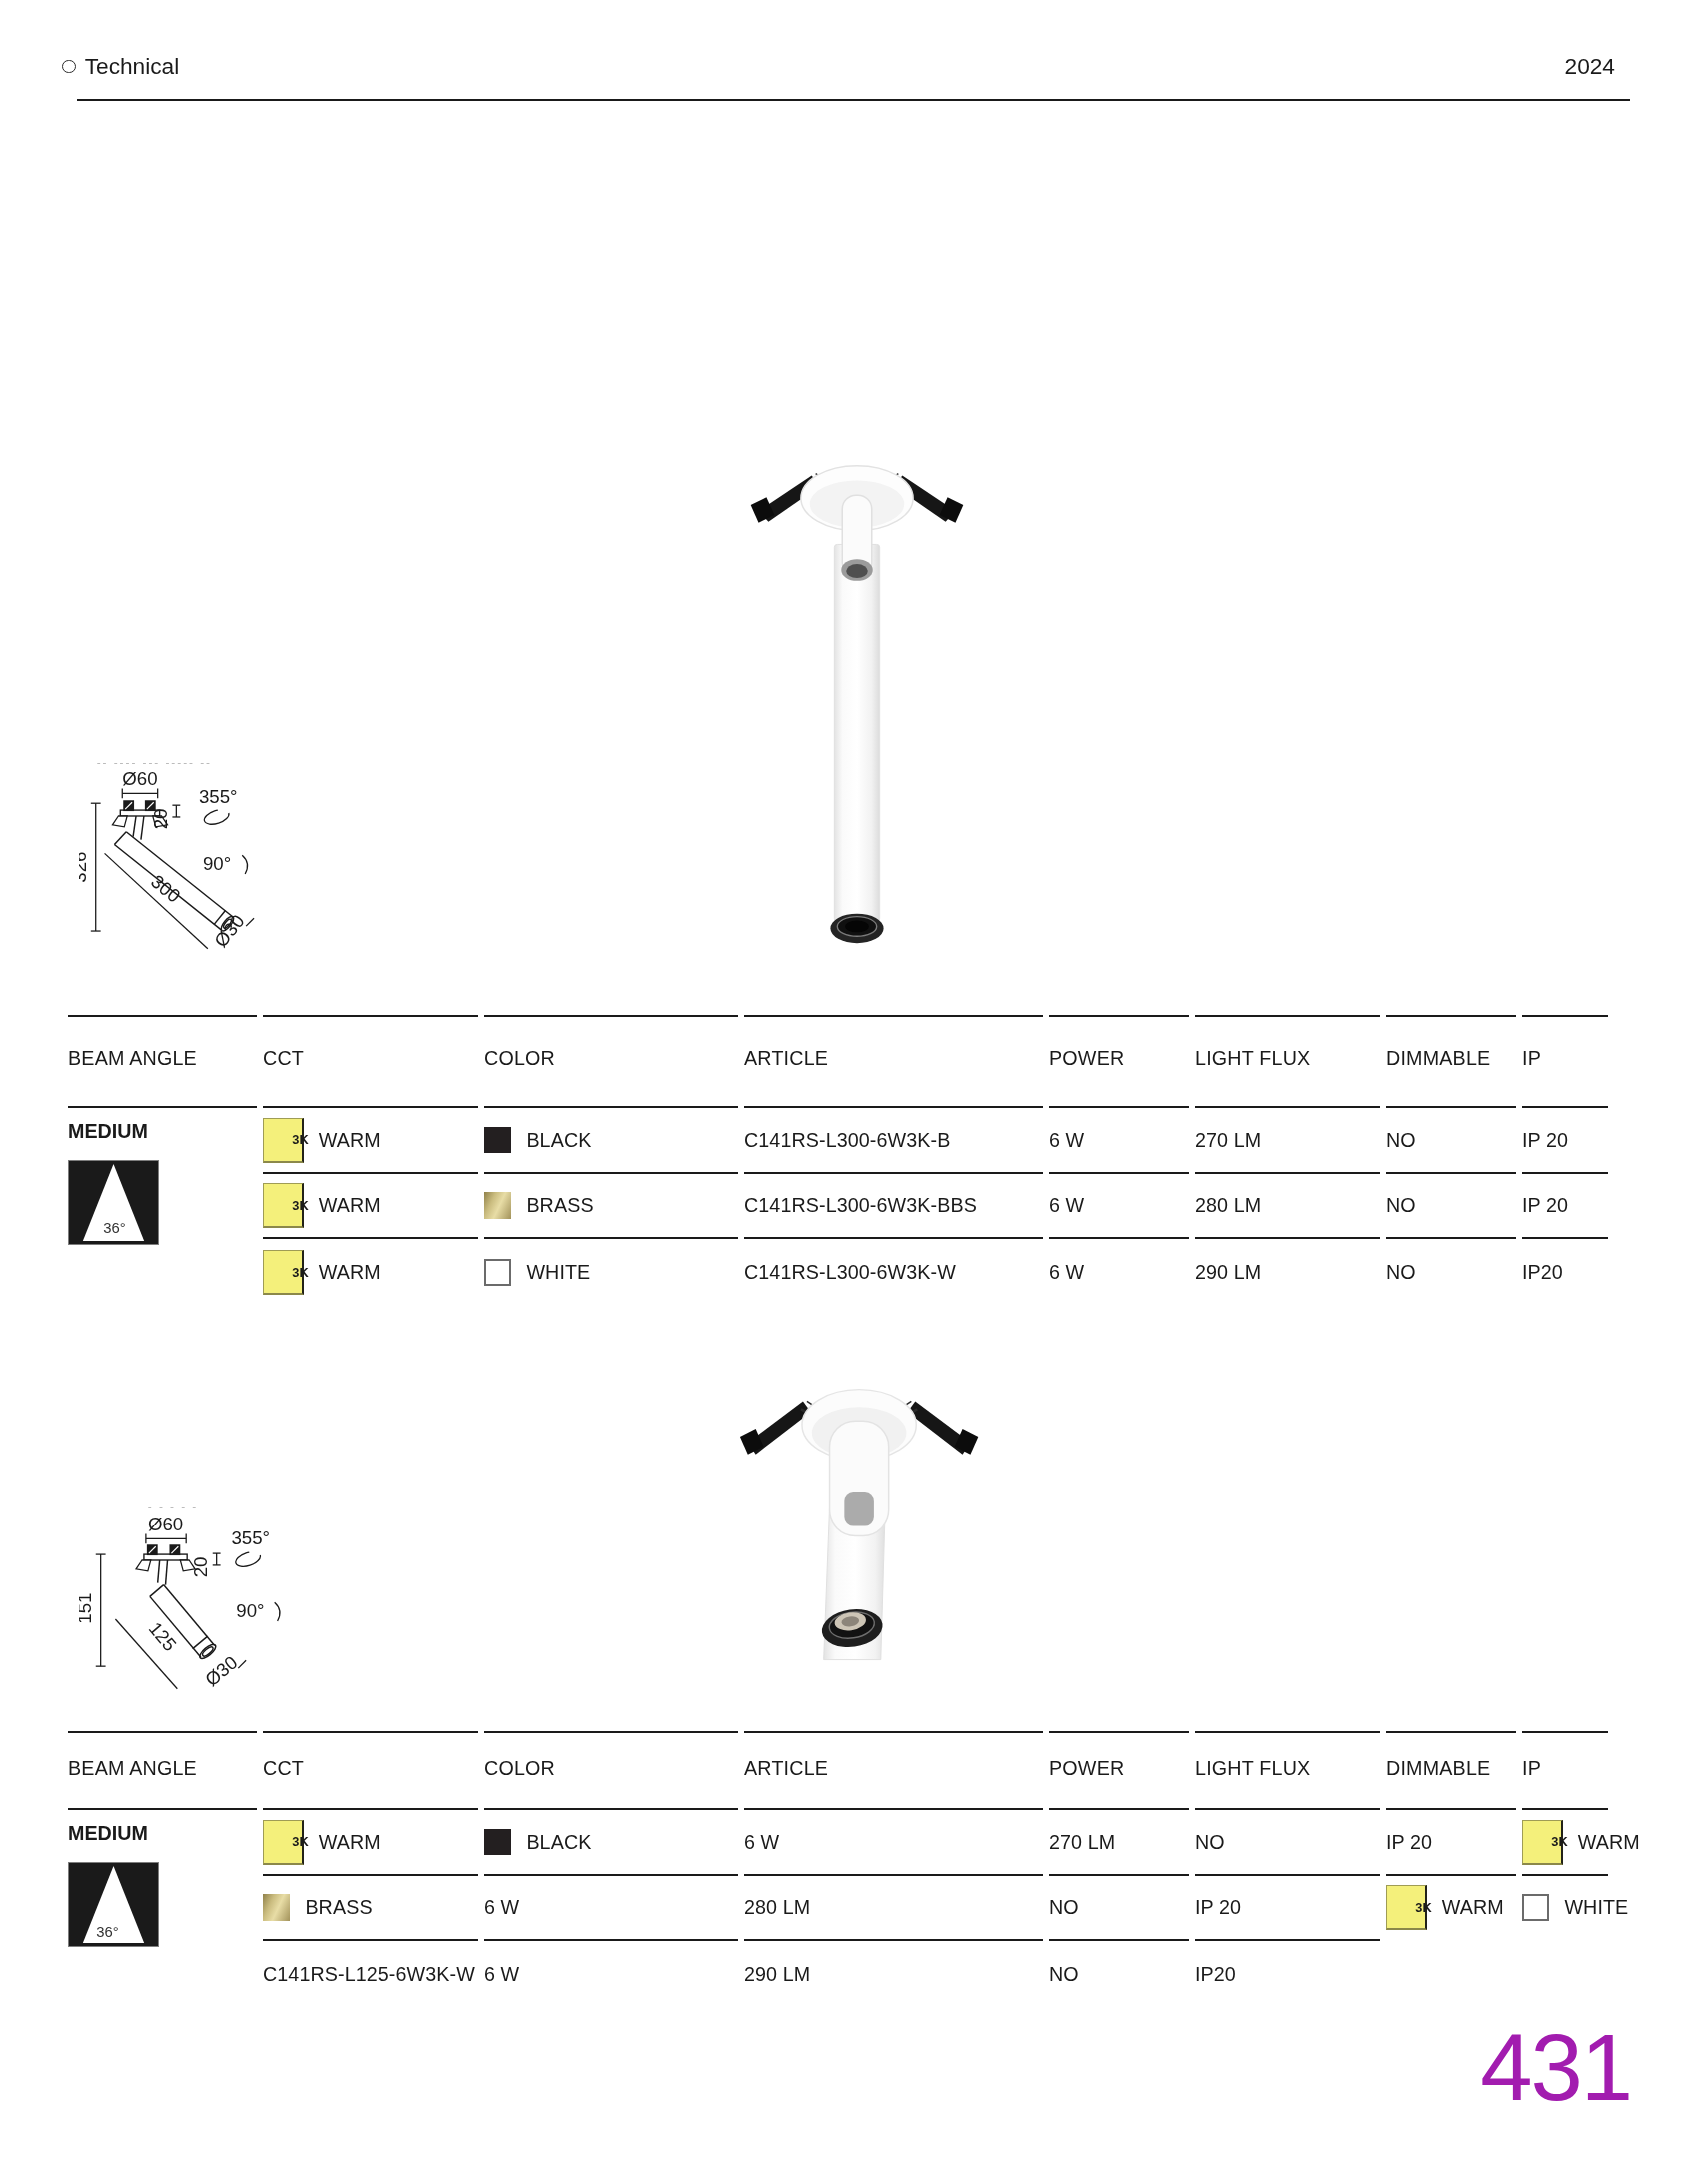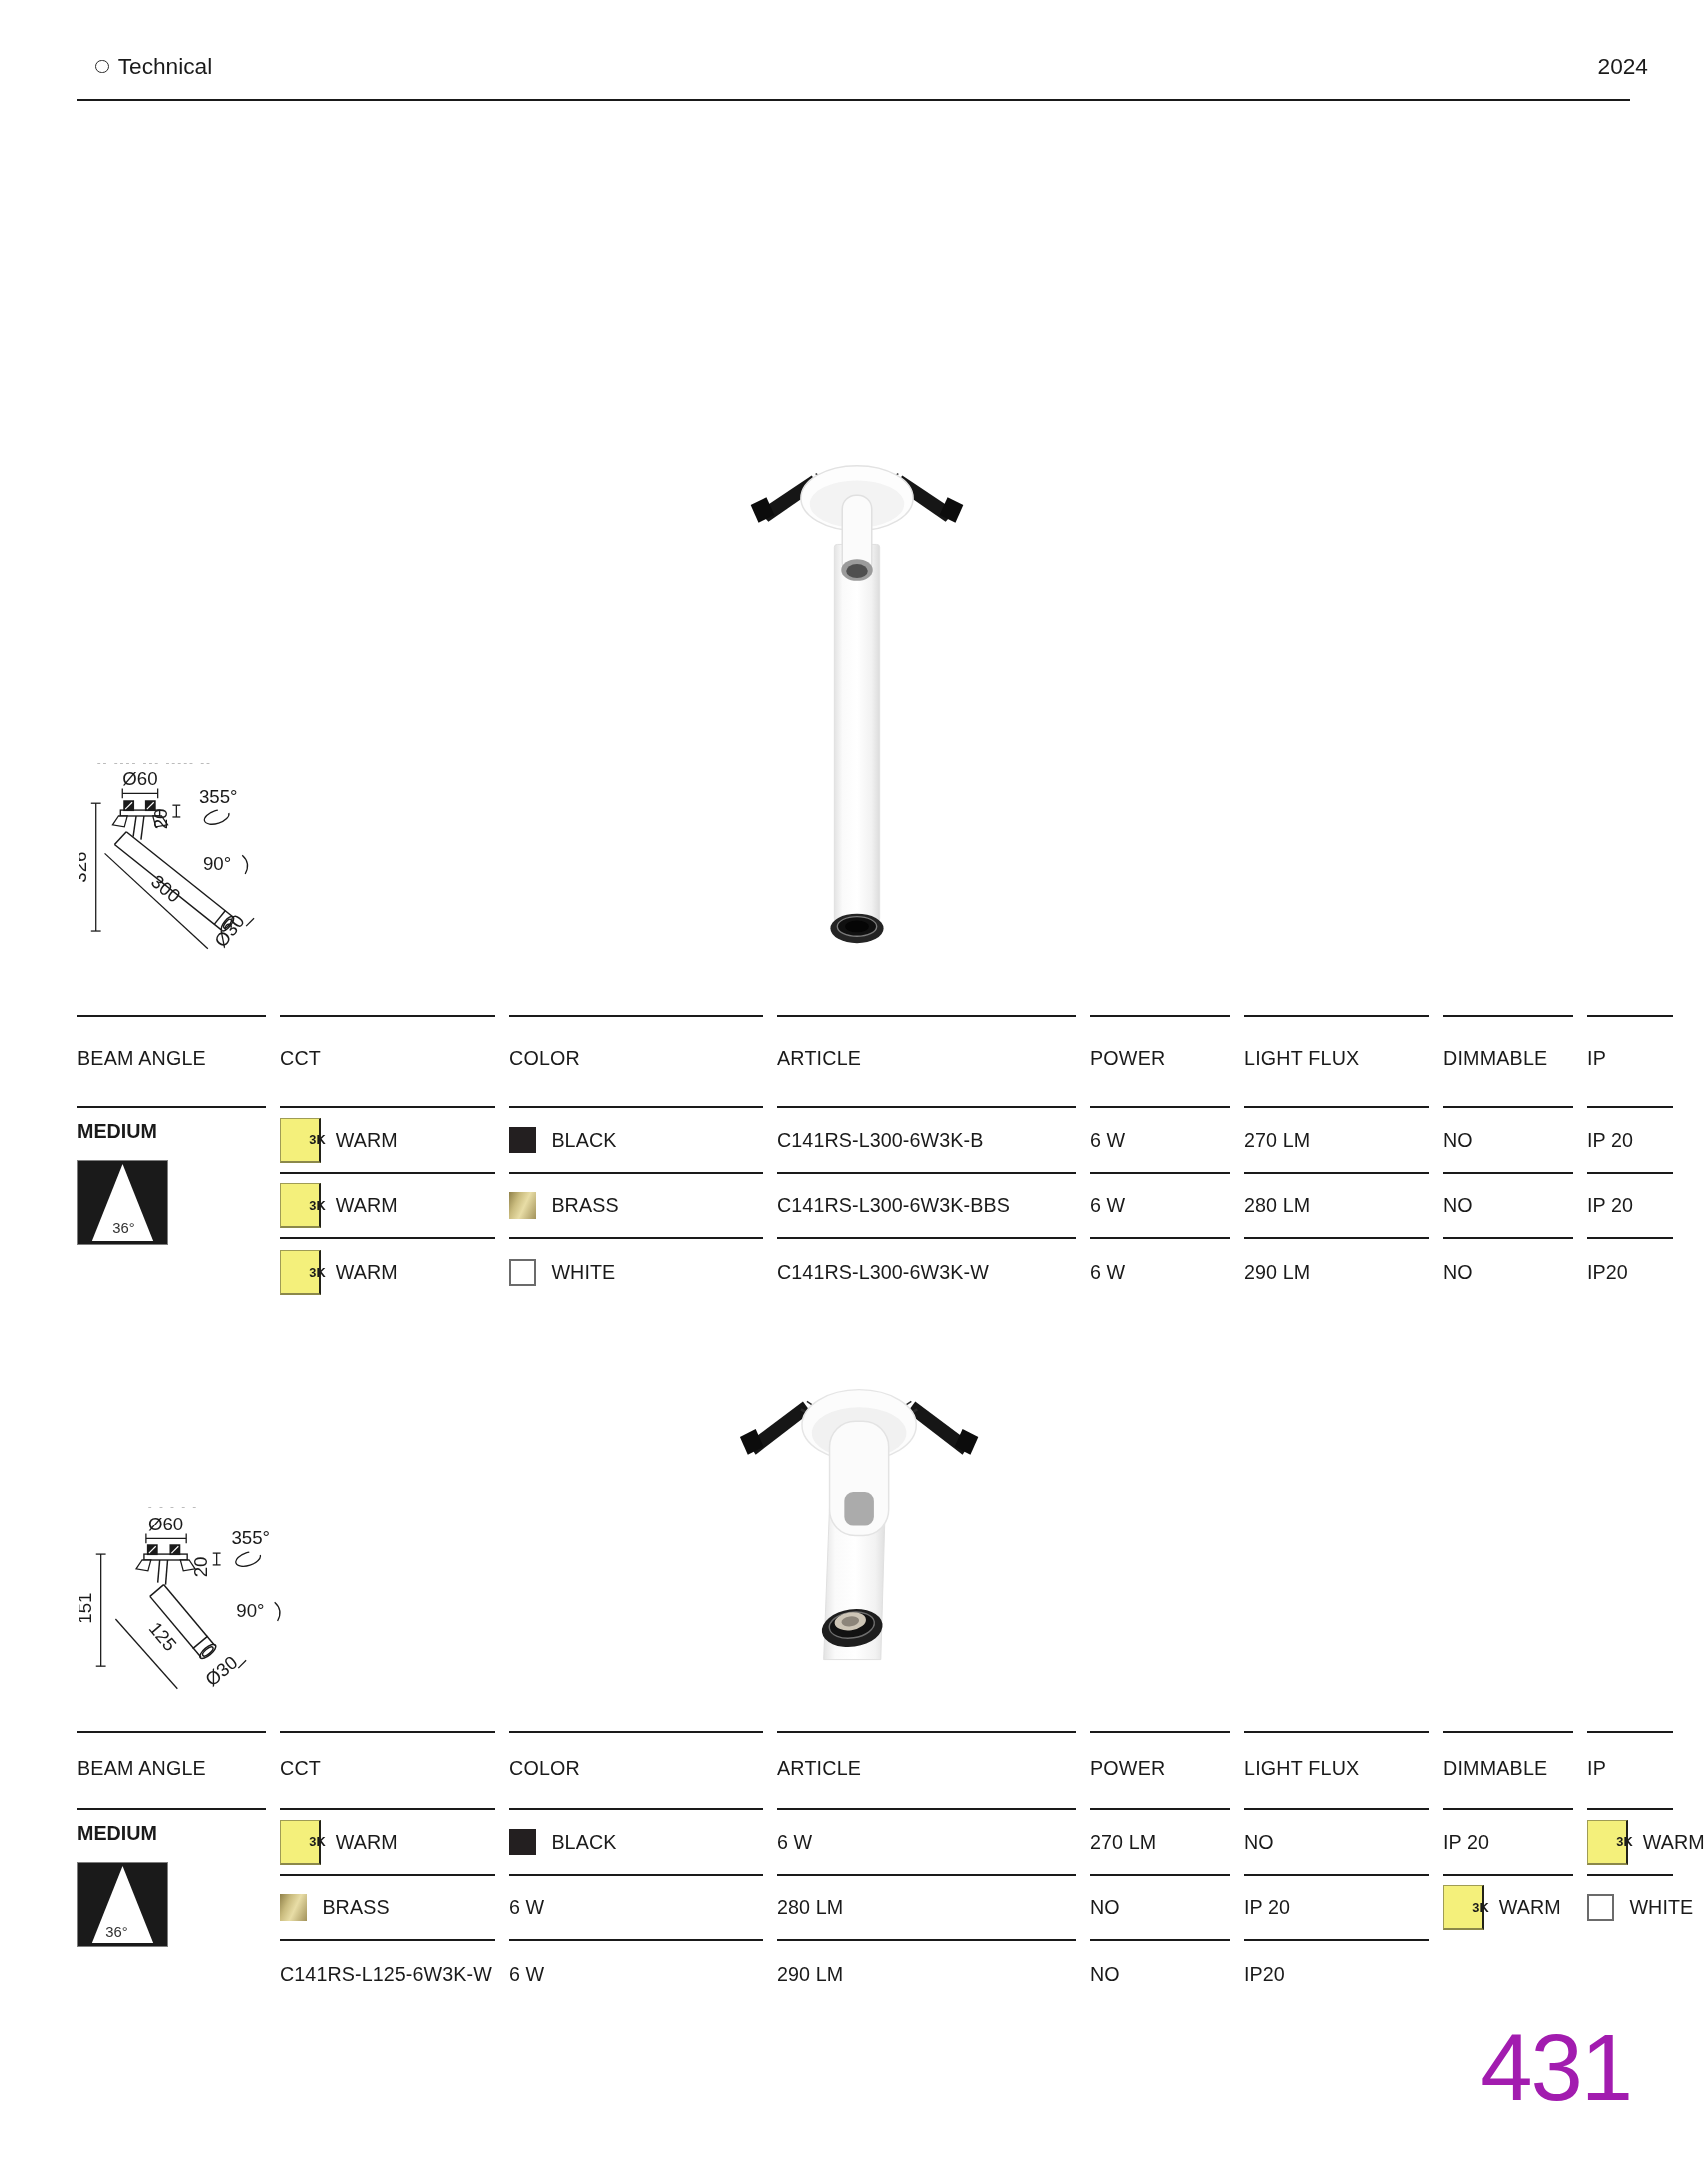--- a/index.html
+++ b/index.html
@@ -1,29 +1,29 @@
 <!DOCTYPE html>
 <html><head>
 <meta charset="utf-8">
 <style>
   html,body{margin:0;padding:0;background:#fff;}
   #page{position:relative;width:1706px;height:2171px;background:#ffffff;
         font-family:"Liberation Sans","DejaVu Sans",sans-serif;color:#1a1a1a;overflow:hidden;}
 
   
-  .hdr{position:absolute;left:95px;top:53px;width:1553px;display:flex;
+  .hdr{position:absolute;left:62px;top:53px;width:1553px;display:flex;
        justify-content:space-between;align-items:center;font-size:22.7px;}
   .hdr-left{display:flex;align-items:center;}
   .dot{width:11.8px;height:11.8px;border:1.6px solid #2a2a2a;border-radius:50%;margin-right:8.9px;}
   .rule{position:absolute;left:77px;top:99px;width:1553px;border-top:2px solid #1a1a1a;}
 
   
-  .table{position:absolute;left:77px;width:1553px;display:grid;
+  .table{position:absolute;left:68px;width:1553px;display:grid;
          grid-template-columns:189px 215px 254px 299px 140px 185px 130px 86px;
-         column-gap:14px;}
+         column-gap:6px;}
   .t1{top:1015px;grid-template-rows:91px 66px 65px 69px;}
   .t2{top:1731px;grid-template-rows:77px 66px 65px 69px;}
   .th{border-top:2px solid #1a1a1a;padding-top:29.6px;font-size:19.7px;letter-spacing:0.2px;}
   .t2 .th{padding-top:23.6px;}
   .td{border-top:2px solid #1a1a1a;display:flex;align-items:center;font-size:19.7px;letter-spacing:0.1px;}
   .beam{grid-column:1;grid-row:2 / span 3;border-top:2px solid #1a1a1a;}
   .beam-label{font-weight:bold;font-size:19.7px;margin-top:12px;}
   .beam-icon{display:block;margin-top:16.7px;}
   .chip{width:41px;height:45px;background:#f4f07b;border:1px solid #9f9c55;
         border-right:2px solid #222218;border-bottom:2px solid #8b884a;

